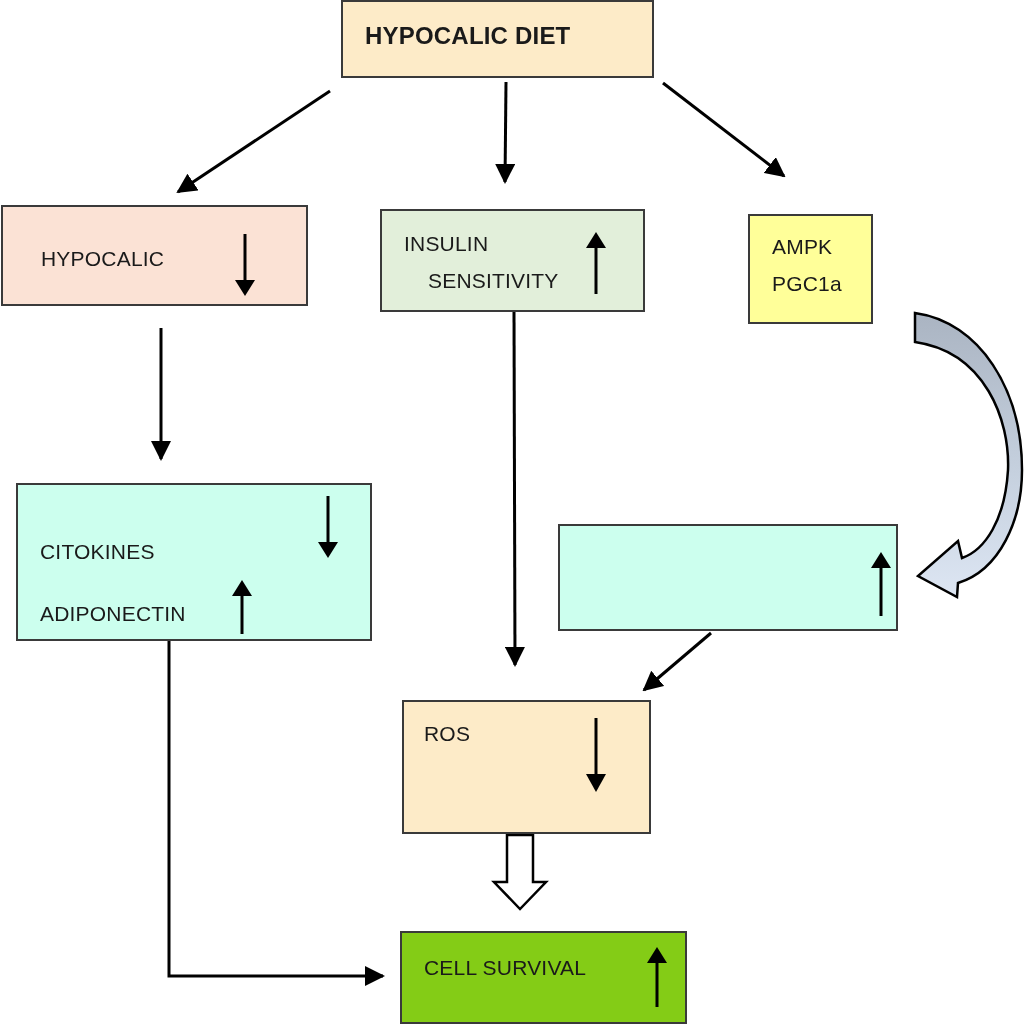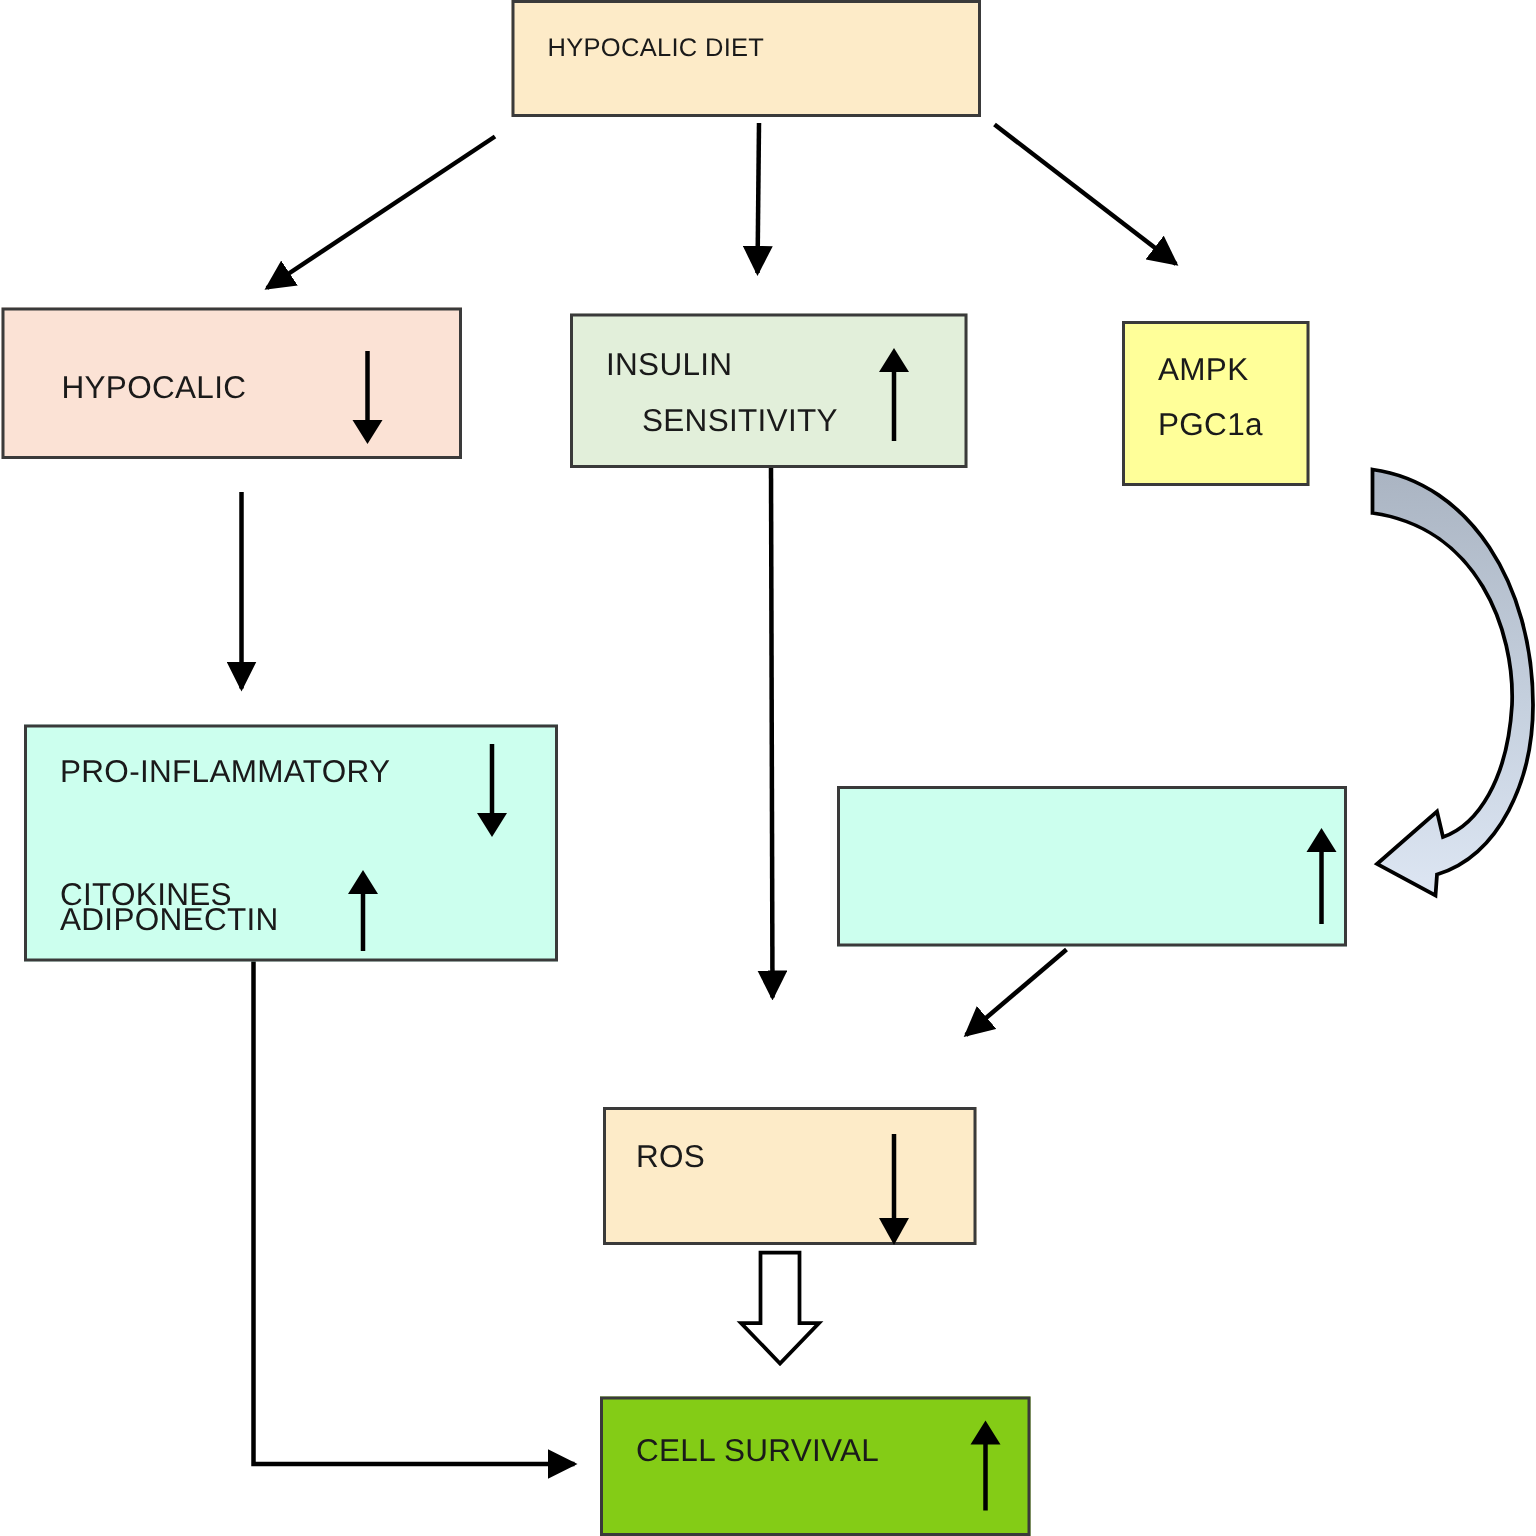--- a/index.html
+++ b/index.html
@@ -1,20 +1,20 @@
 <!DOCTYPE html>
 <html><head>
 <meta charset="utf-8">
 <style>
   html, body { margin: 0; padding: 0; background: #ffffff; }
   body { width: 1024px; height: 1024px; position: relative; overflow: hidden;
          font-family: "Liberation Sans", "DejaVu Sans", sans-serif; color: #1a1a1a; }
   .box { position: absolute; box-sizing: border-box; border: 2px solid #3a3a3a; }
   .lbl { position: absolute; font-size: 21px; line-height: 1.2; white-space: nowrap; letter-spacing: 0.2px; }
-  .title-lbl { font-weight: normal; font-size: 17px; }
+  .title-lbl { font-weight: bold; font-size: 24px; }
   svg.overlay { position: absolute; left: 0; top: 0; }
 </style>
 </head>
 <body>
 
 <svg class="overlay" width="1024" height="1024" viewBox="0 0 1024 1024">
   <defs>
     <marker id="ah" markerWidth="10" markerHeight="10" refX="8" refY="5" orient="auto" markerUnits="userSpaceOnUse">
       <path d="M0,0 L10,5 L0,10 z" fill="#000"></path>
     </marker>
@@ -63,41 +63,40 @@
     <line x1="15" y1="16" x2="15" y2="64" stroke="#000" stroke-width="3"></line>
   </svg>
 </div>
 
 <div class="box" style="left:748px; top:214px; width:125px; height:110px; background:#ffff99;">
   <span class="lbl" style="left:22px; top:18px;">AMPK</span>
   <span class="lbl" style="left:22px; top:55px;">PGC1a</span>
 </div>
 
 <div class="box" style="left:16px; top:483px; width:356px; height:158px; background:#ccffee;">
-  <span class="lbl" style="left:22px; top:17px;">PRO-INFLAMMATORY</span>
-  <span class="lbl" style="left:22px; top:54px;margin-top:45px;">CITOKINES</span>
+  <span class="lbl" style="left:22px; top:54px;">CITOKINES</span>
   <svg width="30" height="70" style="position:absolute; left:295px; top:9px;">
     <line x1="15" y1="2" x2="15" y2="50" stroke="#000" stroke-width="3"></line>
     <path d="M5,48 L25,48 L15,64 Z" fill="#000"></path>
   </svg>
   <span class="lbl" style="left:22px; top:116px;">ADIPONECTIN</span>
   <svg width="30" height="60" style="position:absolute; left:209px; top:93px;">
     <path d="M5,18 L25,18 L15,2 Z" fill="#000"></path>
     <line x1="15" y1="16" x2="15" y2="56" stroke="#000" stroke-width="3"></line>
   </svg>
 </div>
 
 <div class="box" style="left:558px; top:524px; width:340px; height:107px; background:#ccffee;">
   <svg width="30" height="70" style="position:absolute; left:306px; top:24px;">
     <path d="M5,18 L25,18 L15,2 Z" fill="#000"></path>
     <line x1="15" y1="16" x2="15" y2="66" stroke="#000" stroke-width="3"></line>
   </svg>
 </div>
 
-<div class="box" style="left:402px; top:738px; width:249px; height:92px; background:#fdebc8;">
+<div class="box" style="left:402px; top:700px; width:249px; height:134px; background:#fdebc8;">
   <span class="lbl" style="left:20px; top:19px;">ROS</span>
   <svg width="30" height="80" style="position:absolute; left:177px; top:14px;">
     <line x1="15" y1="2" x2="15" y2="60" stroke="#000" stroke-width="3"></line>
     <path d="M5,58 L25,58 L15,76 Z" fill="#000"></path>
   </svg>
 </div>
 
 <div class="box" style="left:400px; top:931px; width:287px; height:93px; background:#84cc16;">
   <span class="lbl" style="left:22px; top:22px;">CELL SURVIVAL</span>
   <svg width="30" height="70" style="position:absolute; left:240px; top:12px;">

